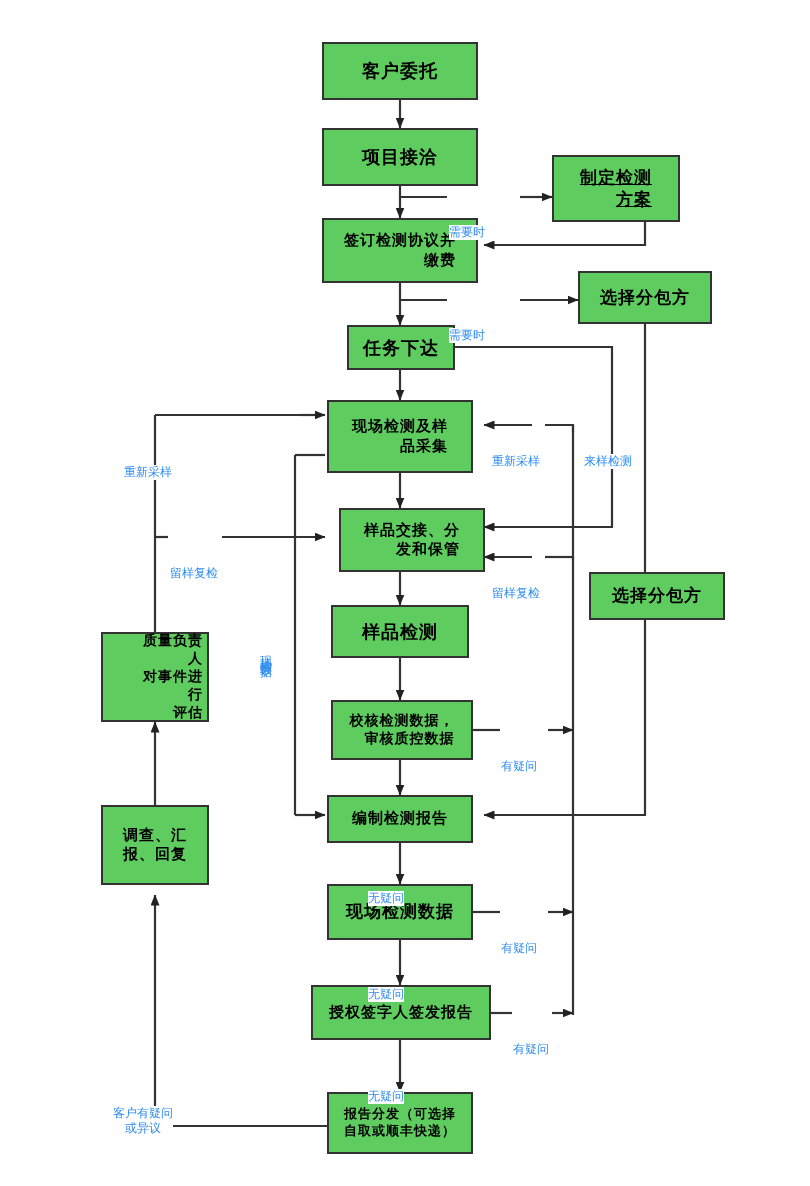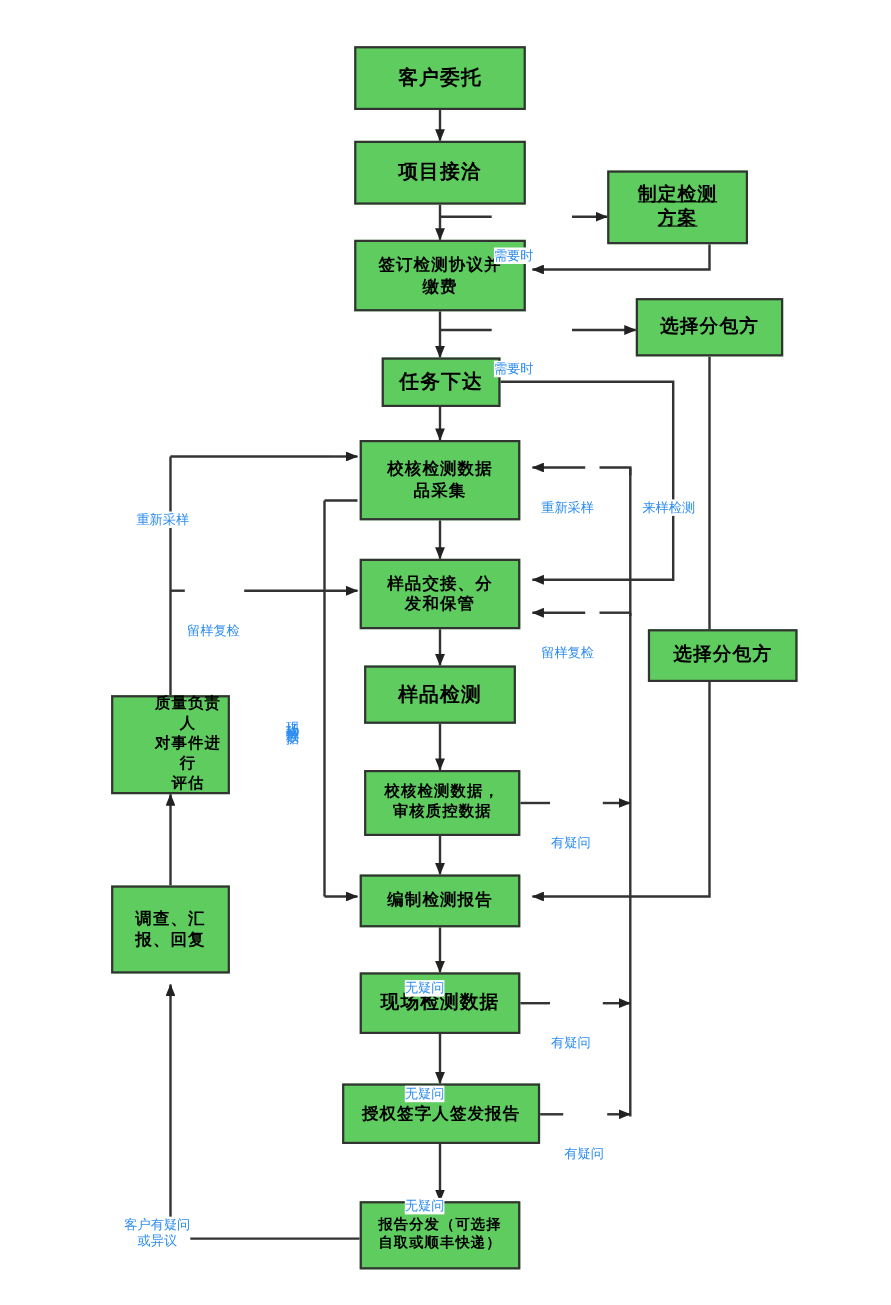--- a/index.html
+++ b/index.html
@@ -25,21 +25,21 @@
   }
   .node {
     position: absolute;
     box-sizing: border-box;
     background: #5ECC5E;
     border: 2px solid #333333;
     color: #000000;
     display: flex;
     align-items: center;
     justify-content: center;
-    text-align: center;
+    text-align: right;
     font-weight: bold;
     letter-spacing: 1px;
     line-height: 1.28;
     z-index: 3;
   }
   .node .nlabel {
     display: block;
     white-space: pre-line;
     padding: 0 4px;
   }
@@ -170,25 +170,25 @@
 
   <div class="node s17" style="left:578px; top:271px; width:134px; height:53px;">
     <span class="nlabel">选择分包方</span>
   </div>
 
   <div class="node s18" style="left:347px; top:325px; width:108px; height:45px;">
     <span class="nlabel">任务下达</span>
   </div>
 
   <div class="node s15" style="left:327px; top:400px; width:146px; height:73px;">
-    <span class="nlabel">校核检测数据
+    <span class="nlabel">现场检测及样
 品采集</span>
   </div>
 
-  <div class="node s15" style="left:327px; top:508px; width:146px; height:64px;">
+  <div class="node s15" style="left:339px; top:508px; width:146px; height:64px;">
     <span class="nlabel">样品交接、分
 发和保管</span>
   </div>
 
   <div class="node s17" style="left:589px; top:572px; width:136px; height:48px;">
     <span class="nlabel">选择分包方</span>
   </div>
 
   <div class="node s14" style="left:331px; top:700px; width:142px; height:60px;">
     <span class="nlabel">校核检测数据，

